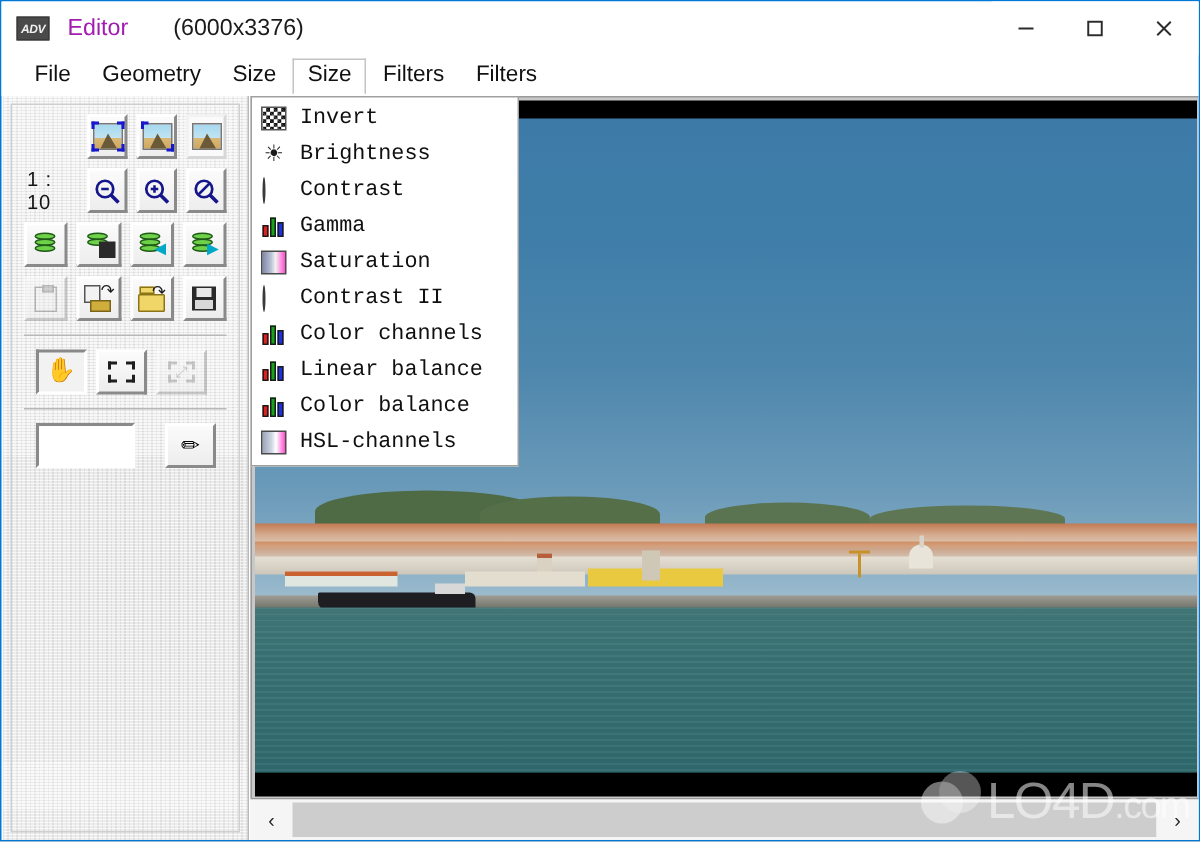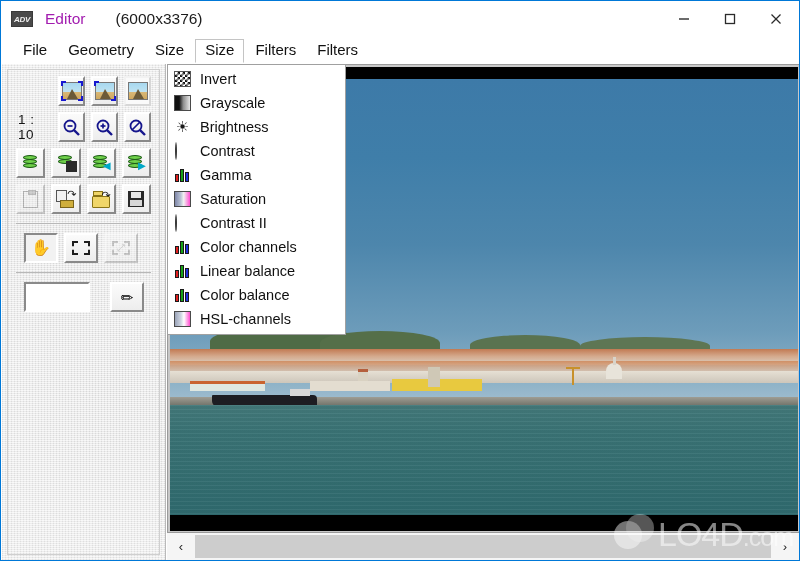--- a/index.html
+++ b/index.html
@@ -289,21 +289,21 @@
     font-size: 14.5px;
     color: #101010;
     white-space: nowrap;
   }
   .mi .ico {
     width: 17px; height: 16px;
     margin-right: 9px;
     flex: 0 0 17px;
     position: relative;
   }
-  .mi .lbl { line-height: 16px; }
+  .mi .lbl { line-height: 16px; font-family: Liberation Mono, monospace; }
 
   
   .ico-checker {
     background-image:
       linear-gradient(45deg,#111 25%, transparent 25%, transparent 75%, #111 75%),
       linear-gradient(45deg,#111 25%, #fff 25%, #fff 75%, #111 75%);
     background-size: 5px 5px;
     background-position: 0 0, 2.5px 2.5px;
     border: 1px solid #555;
   }
@@ -622,24 +622,20 @@
     </div>
   </div>
 
   <div id="dropdown">
 
     <div class="mi">
       <span class="ico ico-checker"></span>
       <span class="lbl">Invert</span>
     </div>
 
-    <div class="mi">
-      <span class="ico ico-gray"></span>
-      <span class="lbl">Grayscale</span>
-    </div>
 
     <div class="mi">
       <span class="ico ico-sun">☀</span>
       <span class="lbl">Brightness</span>
     </div>
 
     <div class="mi">
       <span class="ico"><span class="ico-contrast"></span></span>
       <span class="lbl">Contrast</span>
     </div>

